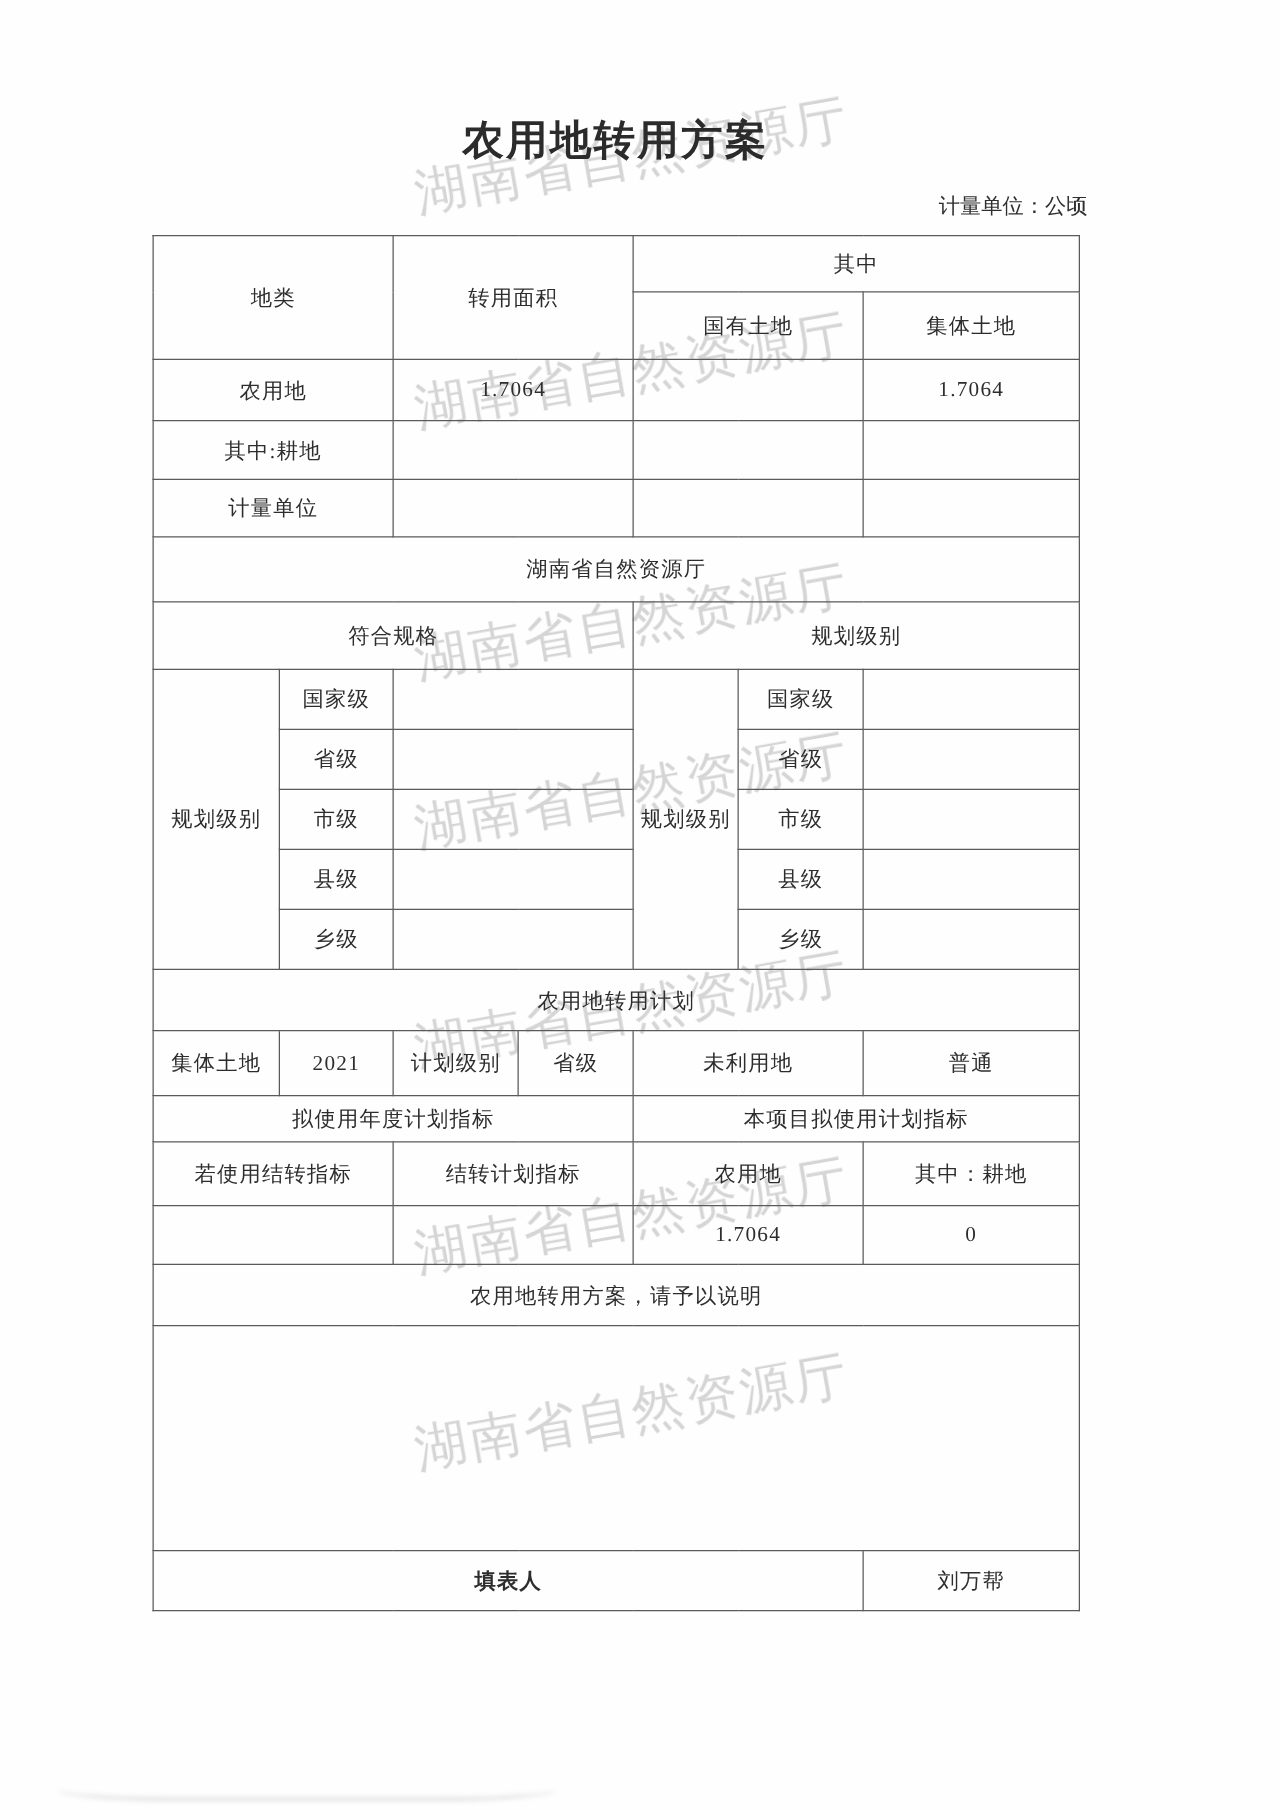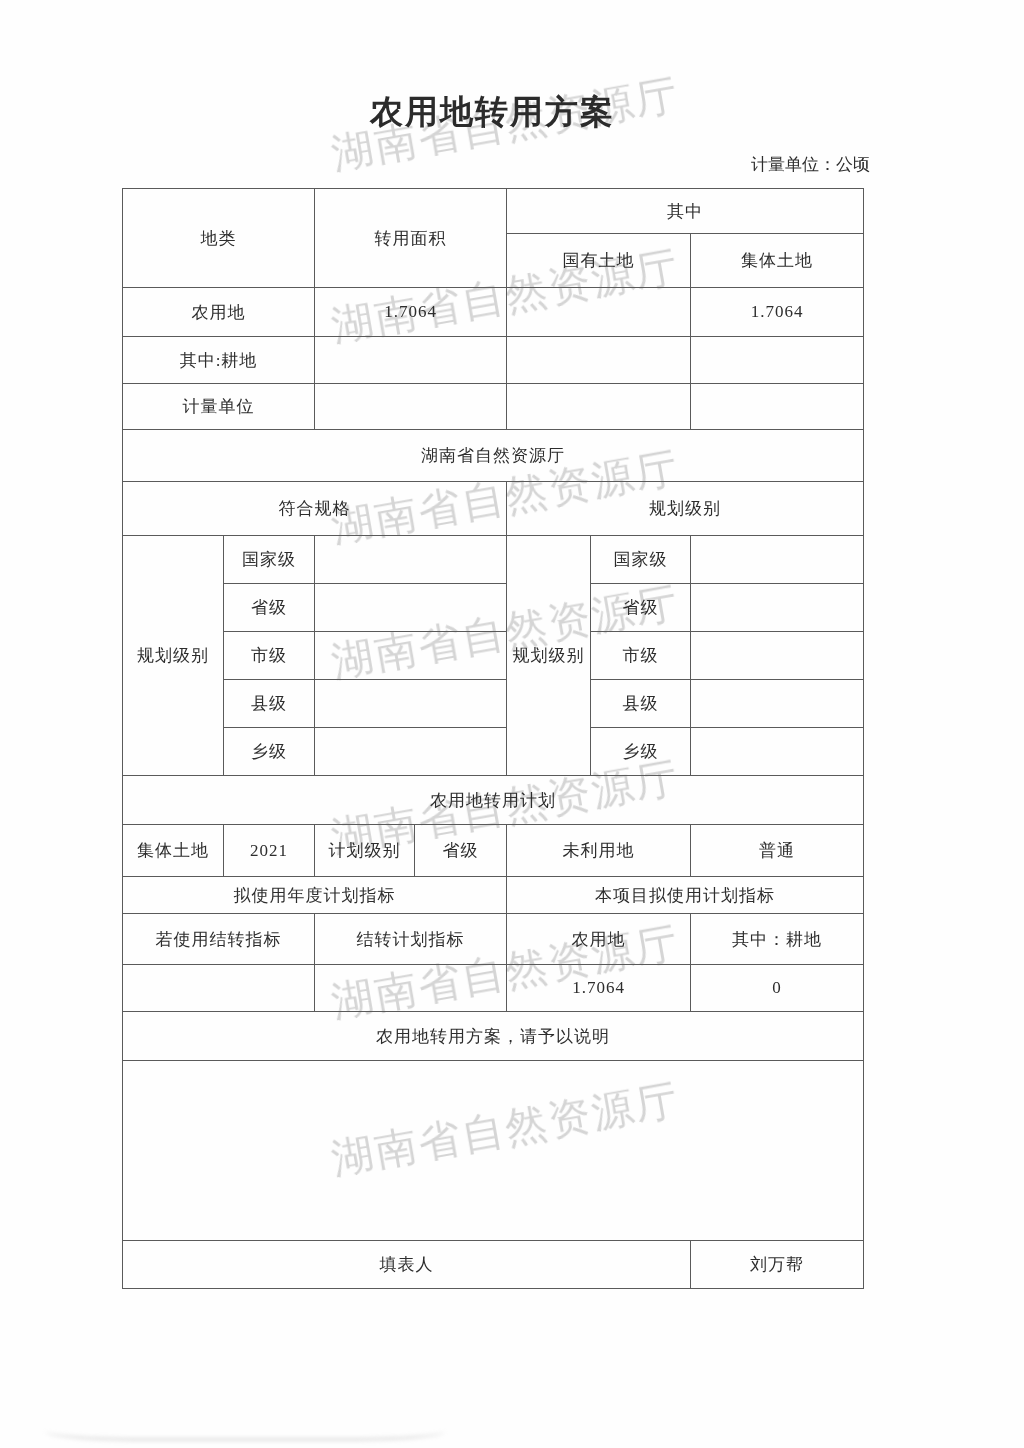--- a/index.html
+++ b/index.html
@@ -70,20 +70,21 @@
     font-size: 17px;
     color: #2d2d2d;
     padding: 2px 4px;
     overflow: hidden;
     letter-spacing: 1px;
   }
   td.num { letter-spacing: 0.5px; }
   td.right-align {
     text-align: right;
     padding-right: 12px;
+    font-weight: bold;
   }
   
   .bottom-streak {
     position: absolute;
     left: 45px;
     top: 1422px;
     width: 400px;
     height: 16px;
     border-bottom: 3px solid rgba(165, 165, 165, 0.35);
     border-radius: 50% / 100%;

